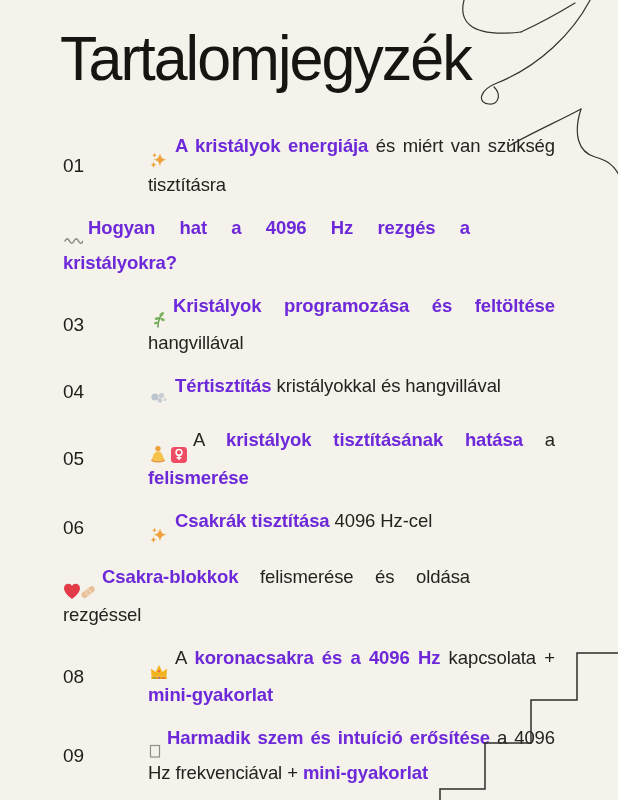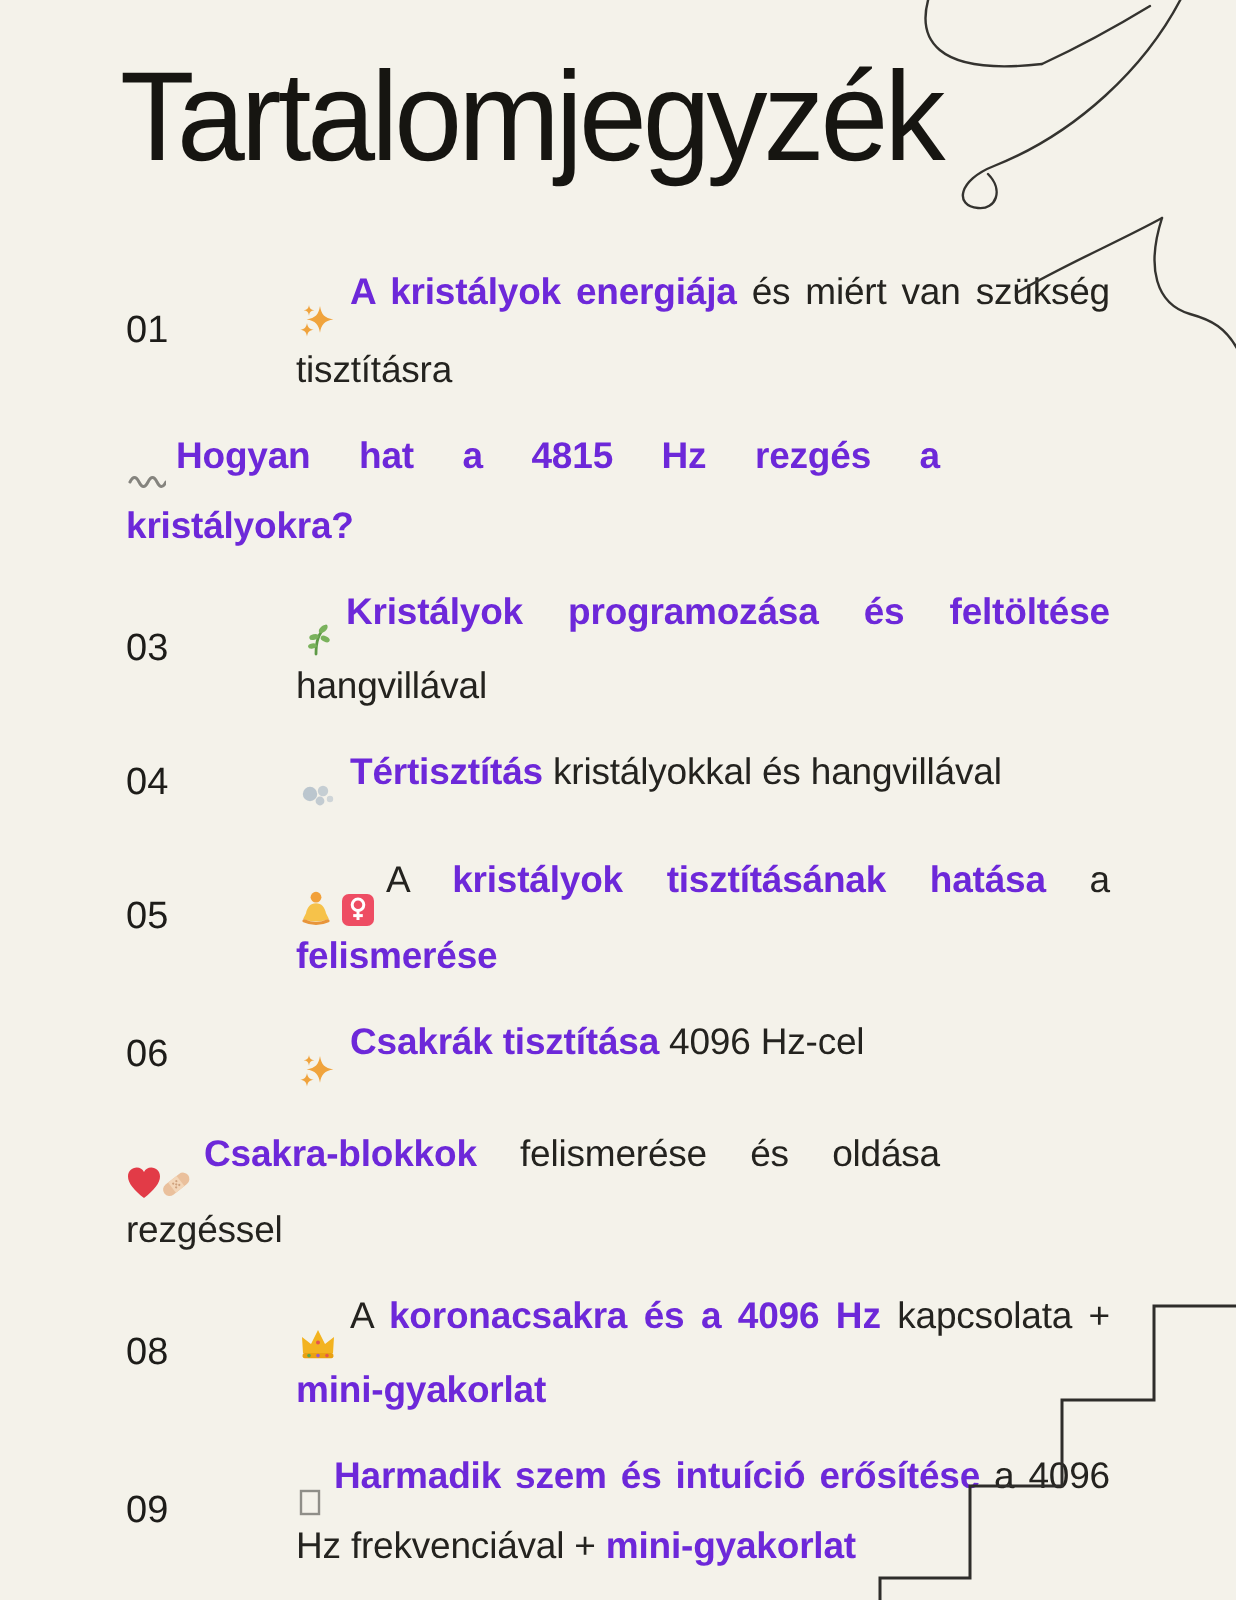--- a/index.html
+++ b/index.html
@@ -70,21 +70,21 @@
                 <path d="M12 3c.7 4.4 2.3 6 6.7 6.7C14.3 10.4 12.7 12 12 16.4 11.3 12 9.7 10.4 5.3 9.7 9.7 9 11.3 7.4 12 3z"></path>
                 <path d="M5.5 11.5c.35 2.2 1.15 3 3.35 3.35-2.2.35-3 1.15-3.35 3.35-.35-2.2-1.15-3-3.35-3.35 2.2-.35 3-1.15 3.35-3.35z"></path>
                 <path d="M6.5 2.5c.28 1.75.92 2.4 2.67 2.67C7.42 5.45 6.78 6.1 6.5 7.85 6.22 6.1 5.58 5.45 3.83 5.17 5.58 4.9 6.22 4.25 6.5 2.5z"></path>
               </g>
             </svg></span><span class="segs"><b>A kristályok energiája</b><span> és miért van szükség tisztításra</span></span></div>
     </div>
 
     <div class="row">
       <div class="txt"><span class="emoji"><svg width="20" height="18" viewBox="0 0 20 18">
               <path d="M2,9 Q4.25,4.5 6.5,9 T11,9 T15.5,9 T20,9" stroke="#85847e" stroke-width="1.5" fill="none" stroke-linecap="round"></path>
-            </svg></span><span class="segs"><b>Hogyan hat a 4815 Hz rezgés a kristályokra?</b></span></div>
+            </svg></span><span class="segs"><b>Hogyan hat a 4096 Hz rezgés a kristályokra?</b></span></div>
     </div>
 
     <div class="row">
       <div class="num">03</div>
       <div class="txt"><span class="emoji"><svg width="20" height="20" viewBox="0 0 20 20">
               <path d="M10,17 C10,11 11,7 15,3" stroke="#5e9a46" stroke-width="1.4" fill="none" stroke-linecap="round"></path>
               <g fill="#7ab25c">
                 <ellipse cx="13.6" cy="4.5" rx="2.6" ry="1.5" transform="rotate(-40 13.6 4.5)"></ellipse>
                 <ellipse cx="9" cy="8.5" rx="2.4" ry="1.4" transform="rotate(-15 9 8.5)"></ellipse>
                 <ellipse cx="14.6" cy="9.5" rx="2.4" ry="1.4" transform="rotate(25 14.6 9.5)"></ellipse>

